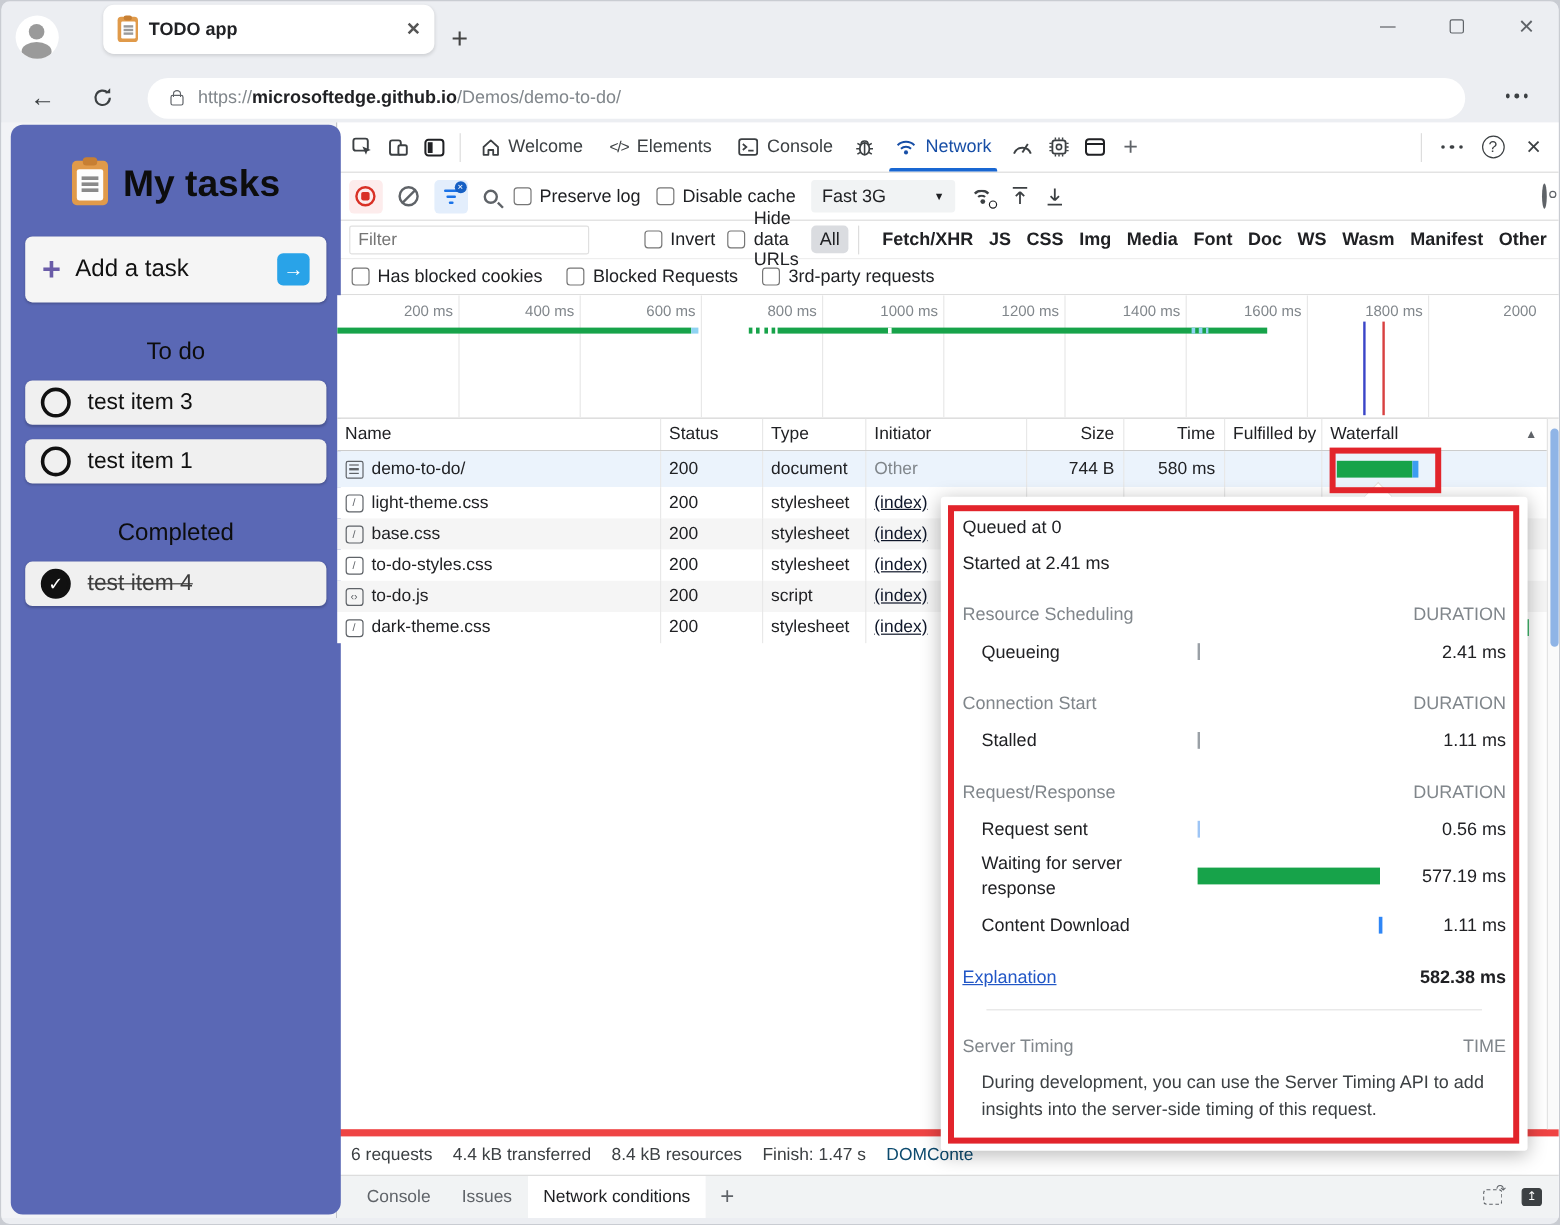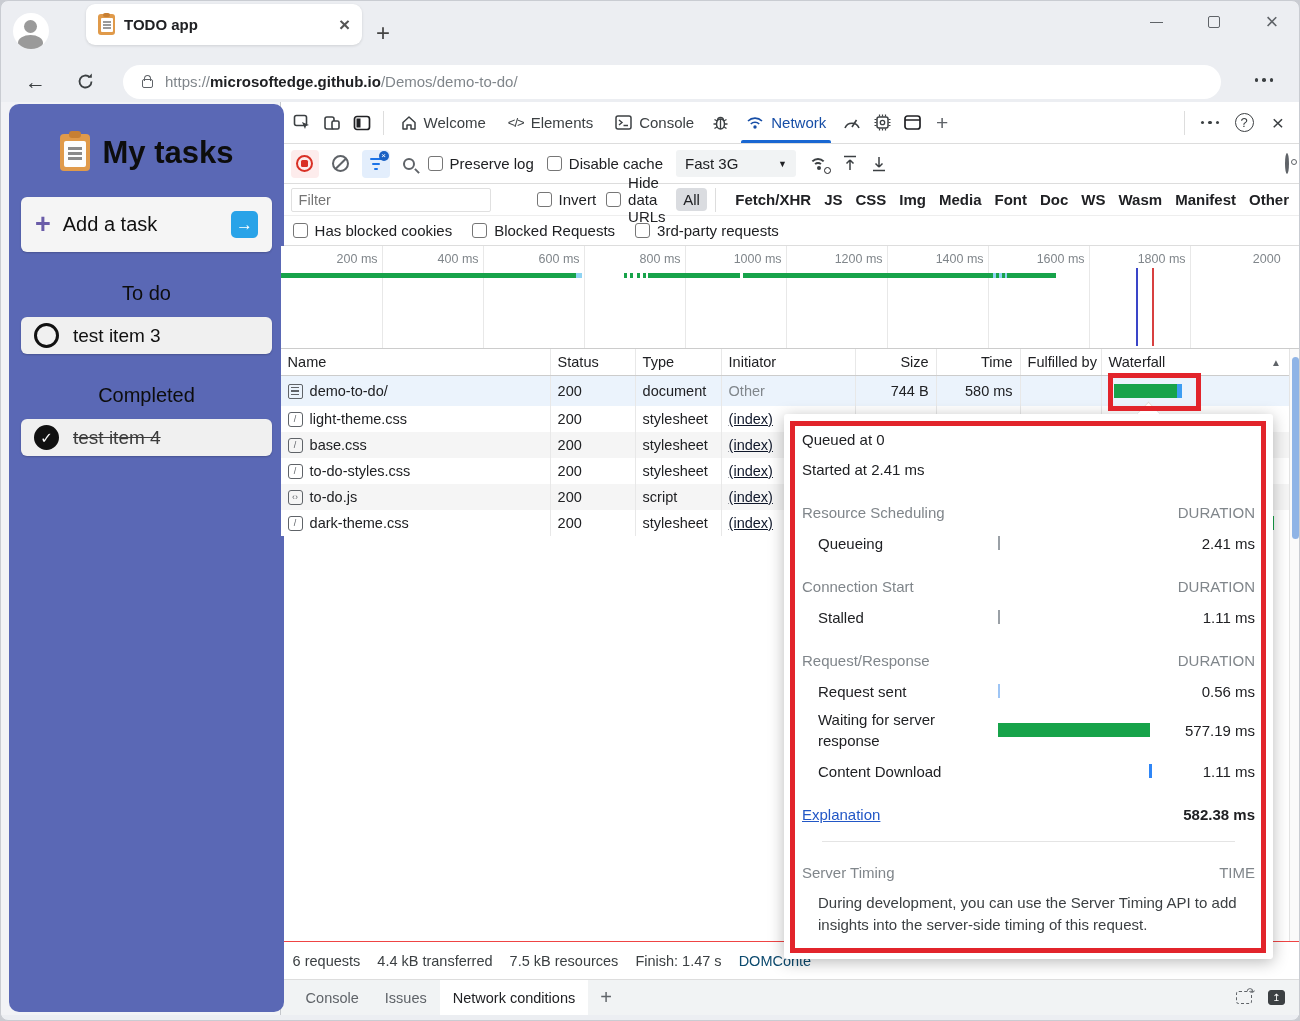--- a/index.html
+++ b/index.html
@@ -144,21 +144,21 @@
   .fic { width:15px; height:15px; border:1.5px solid #5f6368; border-radius:3px; flex:none;
          display:flex; align-items:center; justify-content:center; font-size:9px; color:#5f6368; }
   .fic.doc { border-radius:2px; flex-direction:column; gap:2px; align-items:center; justify-content:center; }
   .fic.doc i { width:8px; height:1.5px; background:#5f6368; display:block; }
   .wf-tick { position:absolute; left:7px; top:10px; width:2px; height:10px; background:#b9bdc2; }
   .wf-bar  { position:absolute; left:12px; top:8px; width:63px; height:14px; background:#17a34a; }
   .wf-blue { position:absolute; left:75px; top:8px; width:5px; height:14px; background:#3d9df2; }
   .wf-frag { position:absolute; left:160px; top:6px; width:12px; height:14px; background:#17a34a; }
 
   .fill { flex:1; background:#fff; }
-  .statusbar { height:38px; border-top:1px solid #ef4444; display:flex; align-items:center; gap:17px; padding:0 12px;
+  .statusbar { height:38px; border-top:6px solid #ef4444; display:flex; align-items:center; gap:17px; padding:0 12px;
                font-size:14.5px; color:#3c4043; background:#fff; }
   .domc { color:#0c4a6e; }
   .drawer { height:36px; background:#f1f3f4; border-top:1px solid #ddd; display:flex; align-items:stretch;
             font-size:14.5px; color:#5f6368; padding-left:12px; }
   .dtab { display:flex; align-items:center; padding:0 13px; }
   .dtab.sel { background:#fff; color:#202124; }
   .dplus { display:flex; align-items:center; padding:0 12px; font-size:20px; color:#5f6368; }
   .drawer-right { margin-left:auto; display:flex; align-items:center; gap:16px; margin-right:14px; }
   .cast-ic { width:16px; height:13px; border:1.5px dashed #5f6368; border-radius:3px; position:relative; }
   .cast-ic::after { content:"↷"; position:absolute; right:-4px; top:-6px; font-size:10px; color:#5f6368; }
@@ -260,20 +260,24 @@
         </div>
         <div class="add-card">
           <span class="plus-glyph">+</span>
           <span class="add-text">Add a task</span>
           <span class="go-btn">→</span>
         </div>
         <div class="list-head">To do</div>
         <div class="task">
           <span class="ring"></span>
           <span class="t">test item 3</span>
+        </div>
+        <div class="task">
+          <span class="ring"></span>
+          <span class="t">test item 1</span>
         </div>
         <div class="list-head">Completed</div>
         <div class="task done">
           <span class="ring done">✓</span>
           <span class="t">test item 4</span>
         </div>
       </div>
     </div>
 
     <div class="devtools">
@@ -603,21 +607,21 @@
               <span class="wf-frag"></span>
             </span>
         </div>
       </div>
 
       <div class="fill"></div>
 
       <div class="statusbar">
         <span>6 requests</span>
         <span>4.4 kB transferred</span>
-        <span>7.5 kB resources</span>
+        <span>8.4 kB resources</span>
         <span>Finish: 1.47 s</span>
         <span class="domc">DOMConte</span>
       </div>
 
       <div class="drawer">
         <span class="dtab">Console</span>
         <span class="dtab">Issues</span>
         <span class="dtab sel">Network conditions</span>
         <span class="dplus">+</span>
         <span class="drawer-right">

